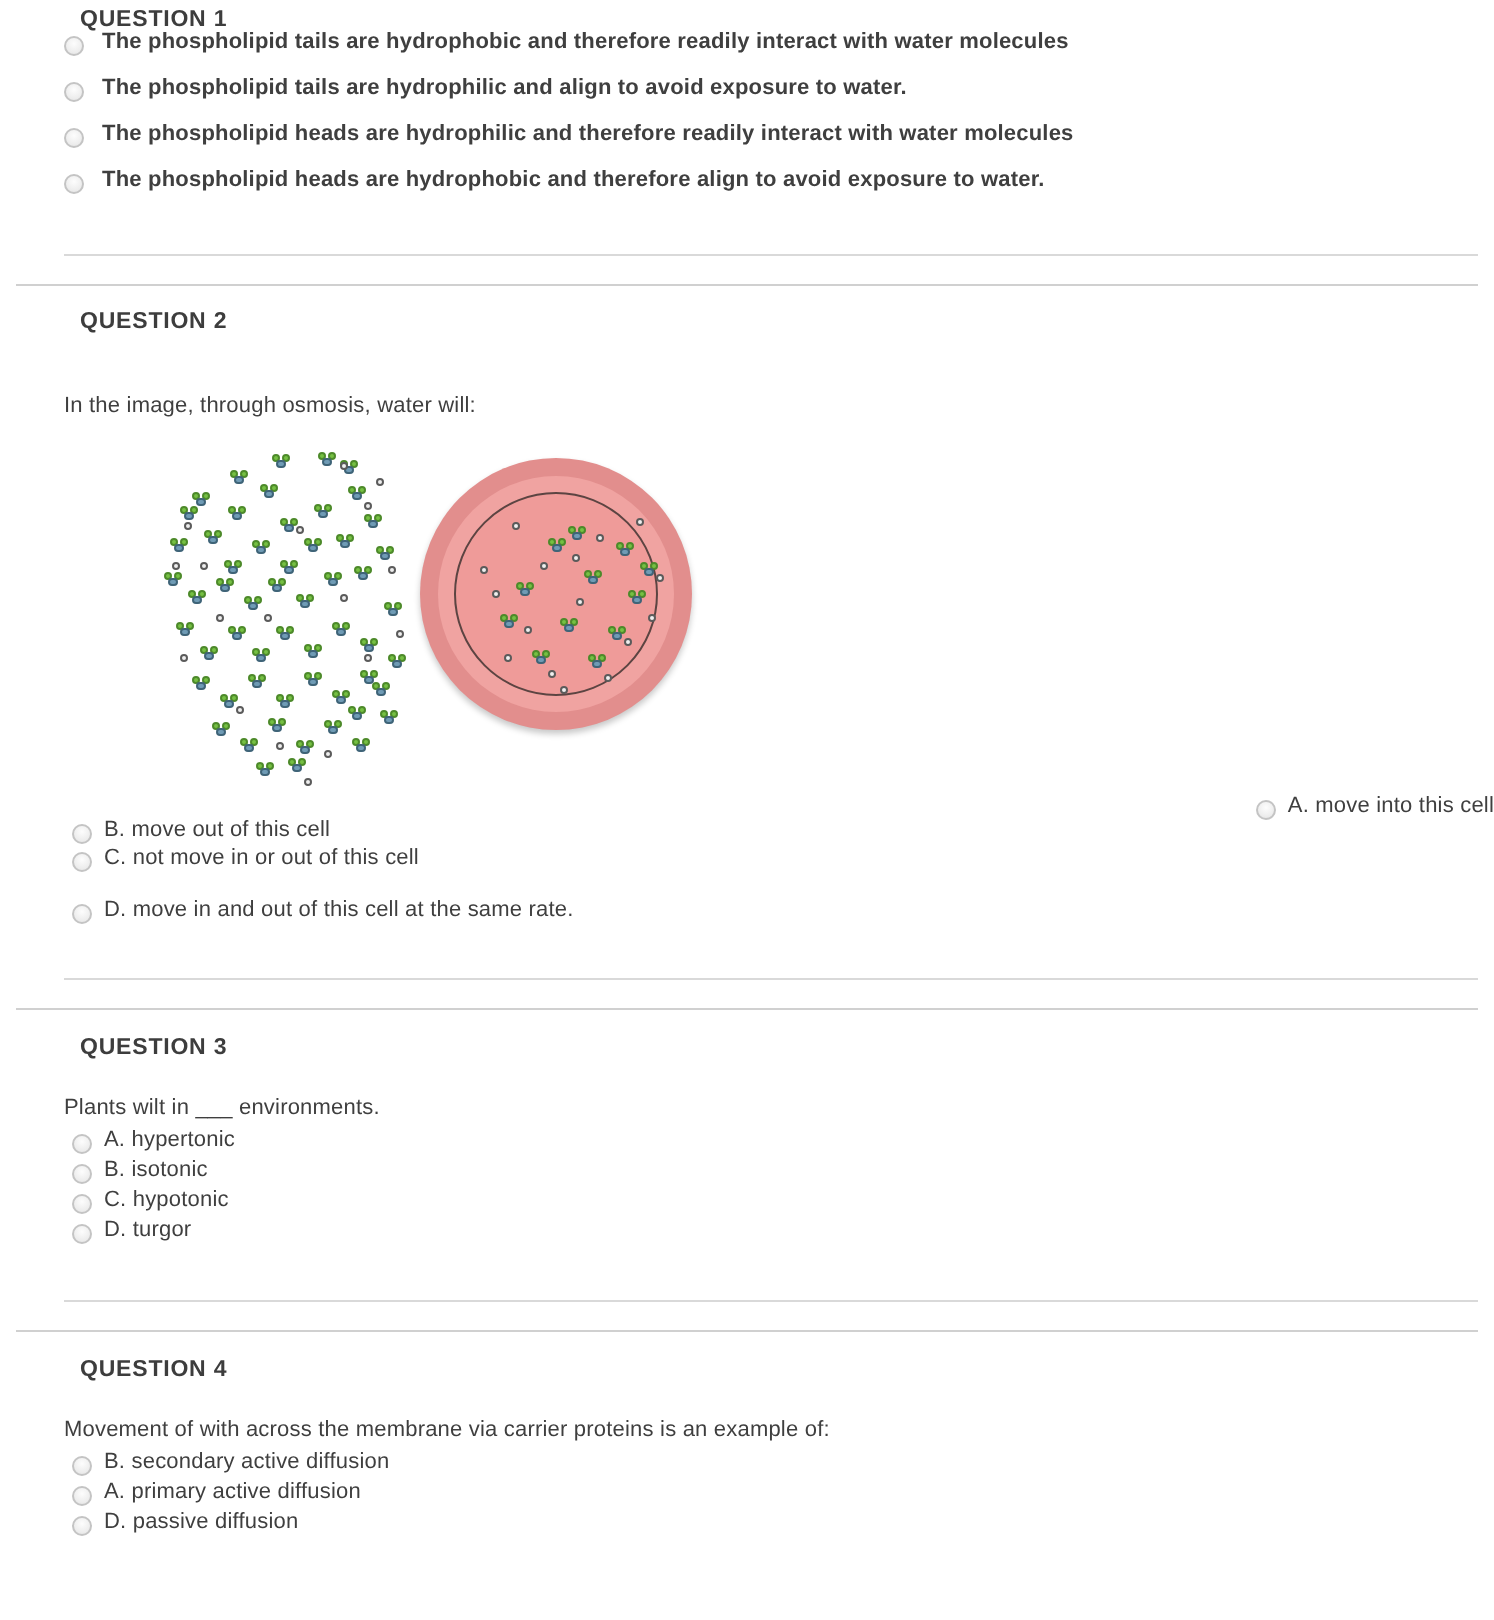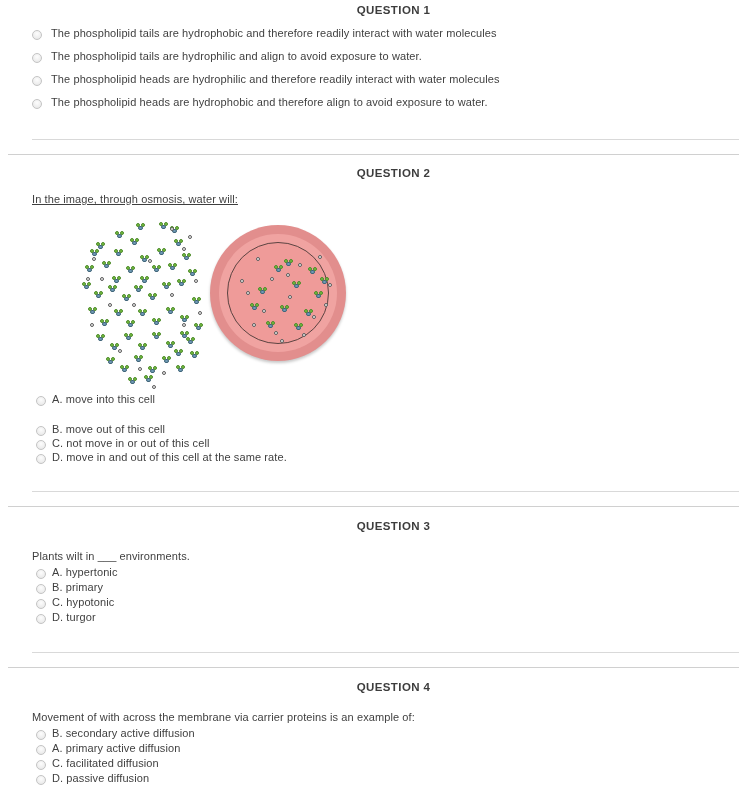--- a/index.html
+++ b/index.html
@@ -22,21 +22,20 @@
   
   .question-block {
     position: relative;
   }
   .q-heading {
     font-size: 11.5px;
     font-weight: bold;
     letter-spacing: 0.4px;
     color: #3d3d3d;
     padding-left: 40px;
-    text-align: center;
   }
   .q-prompt {
     font-size: 11px;
     color: #3f3f3f;
     padding-left: 32px;
     letter-spacing: 0.1px;
   }
   .q-options {
     padding-left: 32px;
   }
@@ -171,21 +170,21 @@
     box-sizing: border-box;
   }
 </style>
 </head>
 <body>
 
 <div class="quiz">
 
   <div class="question-block" style="padding-top:4px;">
     <div class="q-heading">QUESTION 1</div>
-    <div class="q-options spaced" style="margin-top:12px;">
+    <div class="q-options spaced" style="margin-top:0;font-weight:bold;">
       <div class="option-row">
         <span class="radio"></span>
         <span class="option-label">The phospholipid tails are hydrophobic and therefore readily interact with water molecules</span>
       </div>
       <div class="option-row">
         <span class="radio"></span>
         <span class="option-label">The phospholipid tails are hydrophilic and align to avoid exposure to water.</span>
       </div>
       <div class="option-row">
         <span class="radio"></span>
@@ -196,21 +195,21 @@
         <span class="option-label">The phospholipid heads are hydrophobic and therefore align to avoid exposure to water.</span>
       </div>
     </div>
     <div class="divider-inner" style="margin-top:30px;"></div>
   </div>
 
   <div class="divider-outer" style="margin-top:14px;"></div>
 
   <div class="question-block" style="padding-top:12px;">
     <div class="q-heading">QUESTION 2</div>
-    <div class="q-prompt" style="margin-top:14px;text-decoration:underline;">In the image, through osmosis, water will:</div>
+    <div class="q-prompt" style="margin-top:30px;">In the image, through osmosis, water will:</div>
 
     <div class="figure-wrap" style="margin-top:14px;">
       <div class="osmosis-figure" id="osmosis-figure">
         <div class="cell">
           <div class="cell-ring2">
             <div class="cell-ring3" id="cell-interior">
                 <div class="mol" style="left: 46px; top: 22px;">
                   <i class="o1"></i>
                   <i class="o2"></i>
                   <i class="h"></i>
@@ -584,29 +583,29 @@
           <div class="dot" style="left: 100px; top: 104px;"></div>
           <div class="dot" style="left: 56px; top: 148px;"></div>
           <div class="dot" style="left: 80px; top: 152px;"></div>
           <div class="dot" style="left: 70px; top: 166px;"></div>
           <div class="dot" style="left: 18px; top: 58px;"></div>
           <div class="dot" style="left: 50px; top: 84px;"></div>
         </div>
     </div>
 
     <div class="q-options spaced" style="margin-top:0px;">
-      <div class="option-row" style="margin-bottom:18px;">
+      <div class="option-row" style="margin-bottom:0;justify-content:flex-end;">
         <span class="radio" style="margin-right:6px;margin-left:4px;"></span>
         <span class="option-label">A. move into this cell</span>
       </div>
       <div class="option-row" style="margin-bottom:2px;">
         <span class="radio" style="margin-right:6px;margin-left:4px;"></span>
         <span class="option-label">B. move out of this cell</span>
       </div>
-      <div class="option-row" style="margin-bottom:2px;">
+      <div class="option-row" style="margin-bottom:14px;">
         <span class="radio" style="margin-right:6px;margin-left:4px;"></span>
         <span class="option-label">C. not move in or out of this cell</span>
       </div>
       <div class="option-row" style="margin-bottom:2px;">
         <span class="radio" style="margin-right:6px;margin-left:4px;"></span>
         <span class="option-label">D. move in and out of this cell at the same rate.</span>
       </div>
     </div>
     <div class="divider-inner" style="margin-top:27px;"></div>
   </div>
@@ -616,21 +615,21 @@
   <div class="question-block" style="padding-top:13px;">
     <div class="q-heading">QUESTION 3</div>
     <div class="q-prompt" style="margin-top:18px;">Plants wilt in ___ environments.</div>
     <div class="q-options tight" style="margin-top:5px;">
       <div class="option-row">
         <span class="radio"></span>
         <span class="option-label">A. hypertonic</span>
       </div>
       <div class="option-row">
         <span class="radio"></span>
-        <span class="option-label">B. primary</span>
+        <span class="option-label">B. isotonic</span>
       </div>
       <div class="option-row">
         <span class="radio"></span>
         <span class="option-label">C. hypotonic</span>
       </div>
       <div class="option-row">
         <span class="radio"></span>
         <span class="option-label">D. turgor</span>
       </div>
     </div>
@@ -646,23 +645,19 @@
       <div class="option-row">
         <span class="radio"></span>
         <span class="option-label">B. secondary active diffusion</span>
       </div>
       <div class="option-row">
         <span class="radio"></span>
         <span class="option-label">A. primary active diffusion</span>
       </div>
       <div class="option-row">
         <span class="radio"></span>
-        <span class="option-label">C. facilitated diffusion</span>
-      </div>
-      <div class="option-row">
-        <span class="radio"></span>
         <span class="option-label">D. passive diffusion</span>
       </div>
     </div>
 
   </div>
 
 </div>
 
 </body></html>

